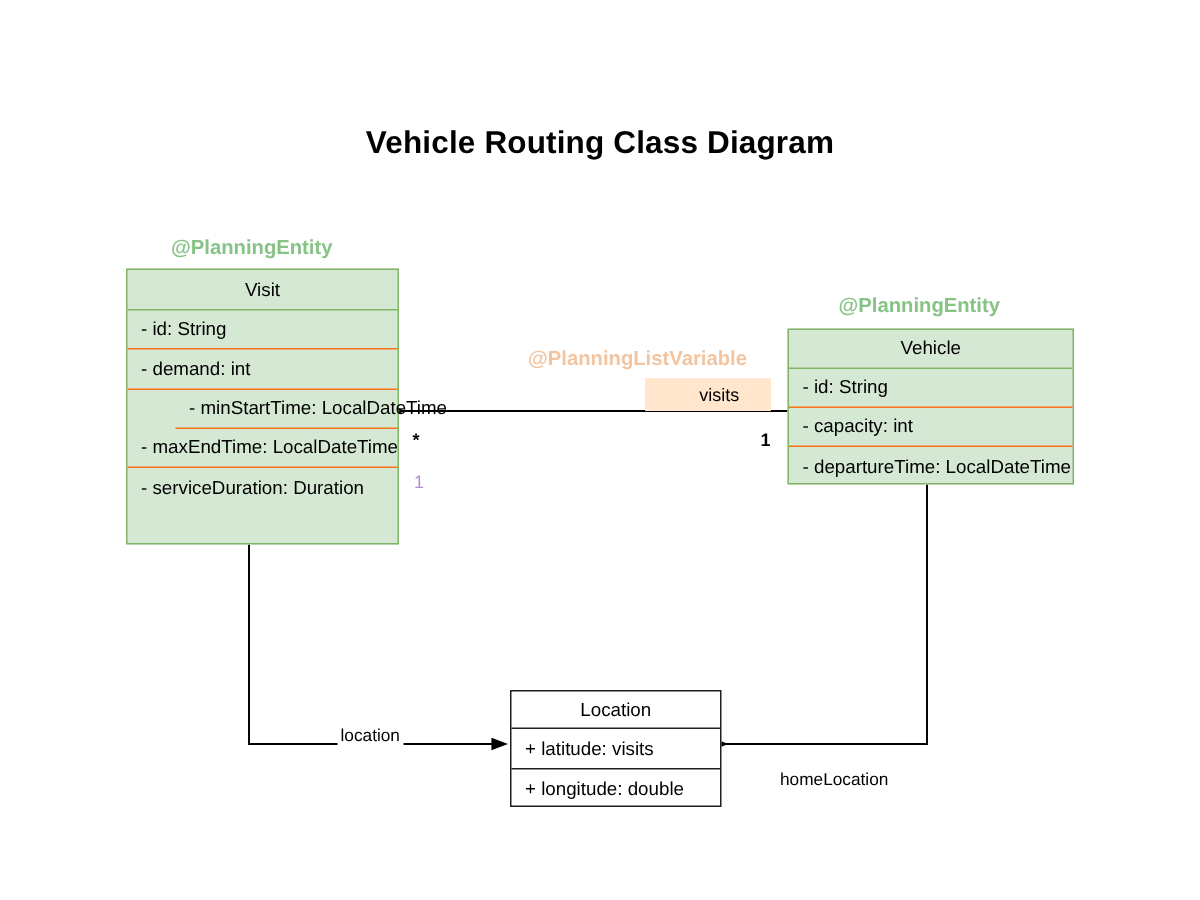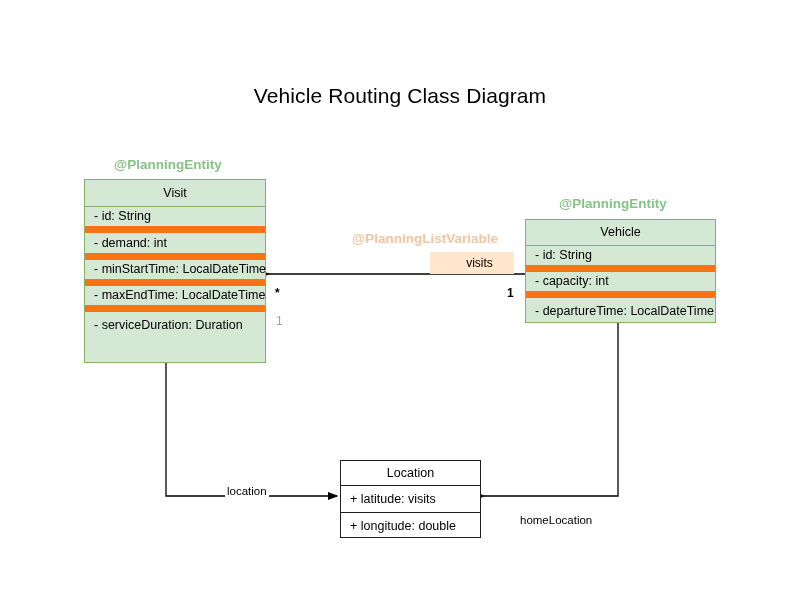--- a/index.html
+++ b/index.html
@@ -24,21 +24,21 @@
   }
 
   
   .diagram-title {
     position: absolute;
     left: 0;
     top: 84px;
     width: 800px;
     text-align: center;
     font-size: 21px;
-    font-weight: normal;
+    font-weight: bold;
     color: #000000;
     letter-spacing: 0.1px;
   }
 
   
   .stereotype {
     position: absolute;
     font-size: 13.5px;
     font-weight: bold;
     white-space: nowrap;
@@ -68,21 +68,21 @@
     justify-content: center;
   }
   .uml-class.plain .uml-header {
     border-bottom: 1px solid #1f1f1f;
   }
   .uml-attr {
     box-sizing: border-box;
     font-size: 12.5px;
     line-height: 1;
     padding-left: 9px;
-    border-bottom: 7px solid #f97316;
+    border-bottom: 1px solid #f97316;
     display: flex;
     align-items: center;
     white-space: nowrap;
   }
   .uml-attr.last { border-bottom: none; }
   .uml-class.plain .uml-attr { border-bottom: 1px solid #1f1f1f; }
   .uml-class.plain .uml-attr.last { border-bottom: none; }
 
   
   .edge-label {
@@ -152,21 +152,21 @@
 </svg>
 
 <div class="diagram-title">Vehicle Routing Class Diagram</div>
 
 <div class="stereotype stereotype-green" style="left:114px; top:157px;">@PlanningEntity</div>
 
 <div class="uml-class" style="left:84px; top:179px; width:182px; height:184px;">
   <div class="uml-header" style="height:27px;">Visit</div>
   <div class="uml-attr" style="height:26px;">- id: String</div>
   <div class="uml-attr" style="height:27px;">- demand: int</div>
-  <div class="uml-attr" style="height:26px;">- minStartTime: LocalDateTime</div>
+  <div class="uml-attr" style="height:26px;margin-left:32px;">- minStartTime: LocalDateTime</div>
   <div class="uml-attr" style="height:26px;">- maxEndTime: LocalDateTime</div>
   <div class="uml-attr last" style="height:26px;">- serviceDuration: Duration</div>
 </div>
 
 <div class="stereotype stereotype-green" style="left:559px; top:196px;">@PlanningEntity</div>
 
 <div class="uml-class" style="left:525px; top:219px; width:191px; height:104px;">
   <div class="uml-header" style="height:26px;">Vehicle</div>
   <div class="uml-attr" style="height:26px;">- id: String</div>
   <div class="uml-attr" style="height:26px;">- capacity: int</div>

